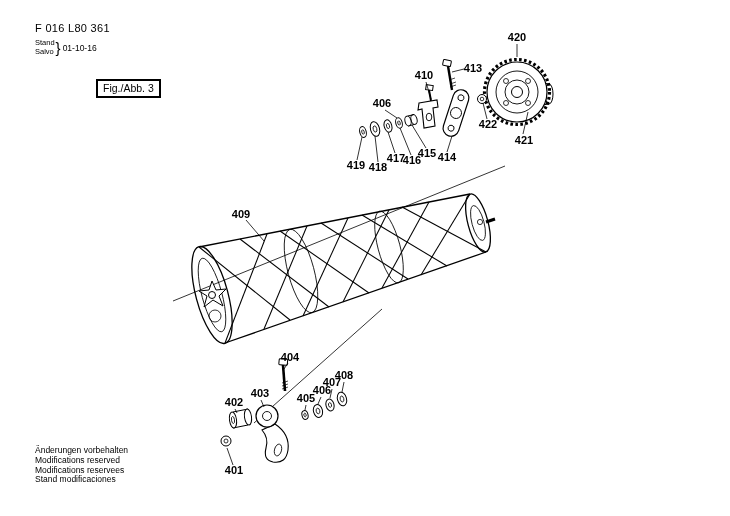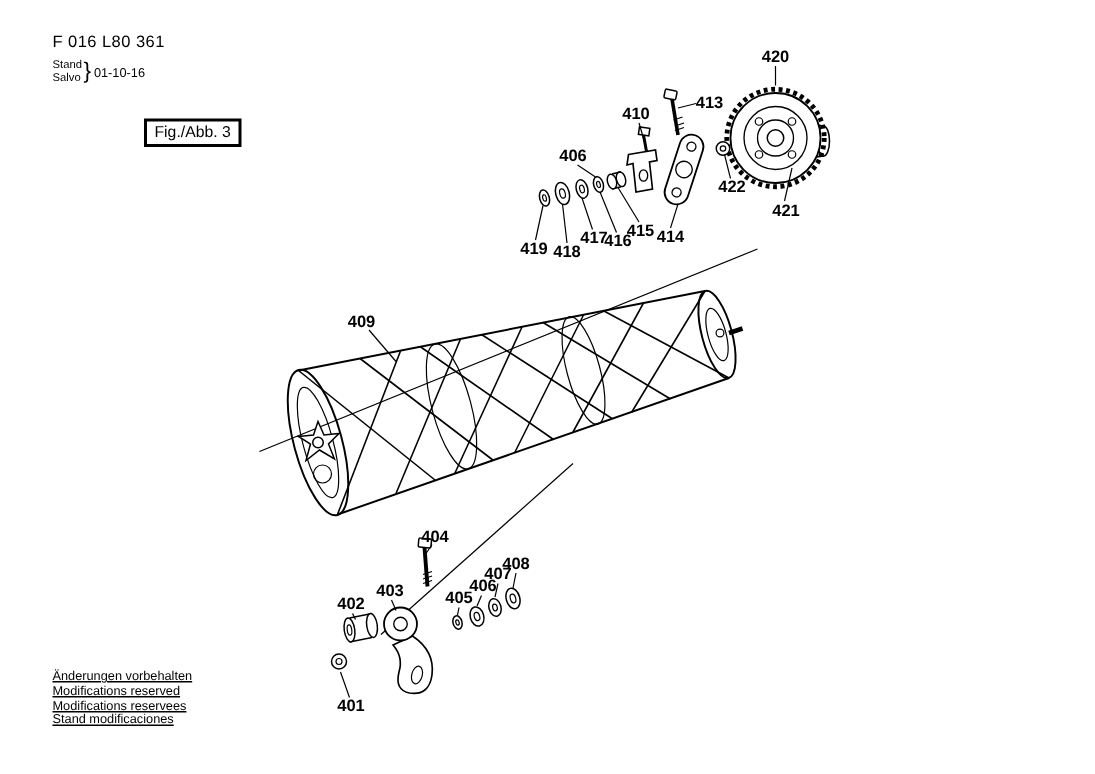--- a/index.html
+++ b/index.html
@@ -6,21 +6,21 @@
   body{width:730px;height:516px;position:relative;overflow:hidden;
        font-family:"Liberation Sans",sans-serif;color:#000;}
   .hdr{position:absolute;left:35px;top:22px;}
   .part-no{font-size:11px;letter-spacing:.3px;}
   .rev{display:flex;align-items:center;margin-top:5px;}
   .rev-labels{display:flex;flex-direction:column;font-size:7.5px;line-height:8.5px;}
   .brace{font-size:15px;margin:0 2px 0 1px;}
   .date{font-size:8.5px;}
   .figbox{position:absolute;left:96px;top:36px;border:2px solid #000;
           padding:1px 5px 2px;font-size:10.5px;font-weight:normal;background:#fff;margin-top:43px;}
-  .ftr{position:absolute;left:35px;top:446px;font-size:8.5px;line-height:9.8px;text-decoration:underline;}
+  .ftr{position:absolute;left:35px;top:446px;font-size:8.5px;line-height:9.8px;}
   svg{position:absolute;left:0;top:0;}
   .ln{stroke:#000;fill:none;}
   .wh{stroke:#000;fill:#fff;}
   .lbl{font-family:"Liberation Sans",sans-serif;font-size:11px;font-weight:bold;fill:#000;}
 </style>
 </head>
 <body>
 
 <div class="hdr">
   <div class="part-no">F 016 L80 361</div>

